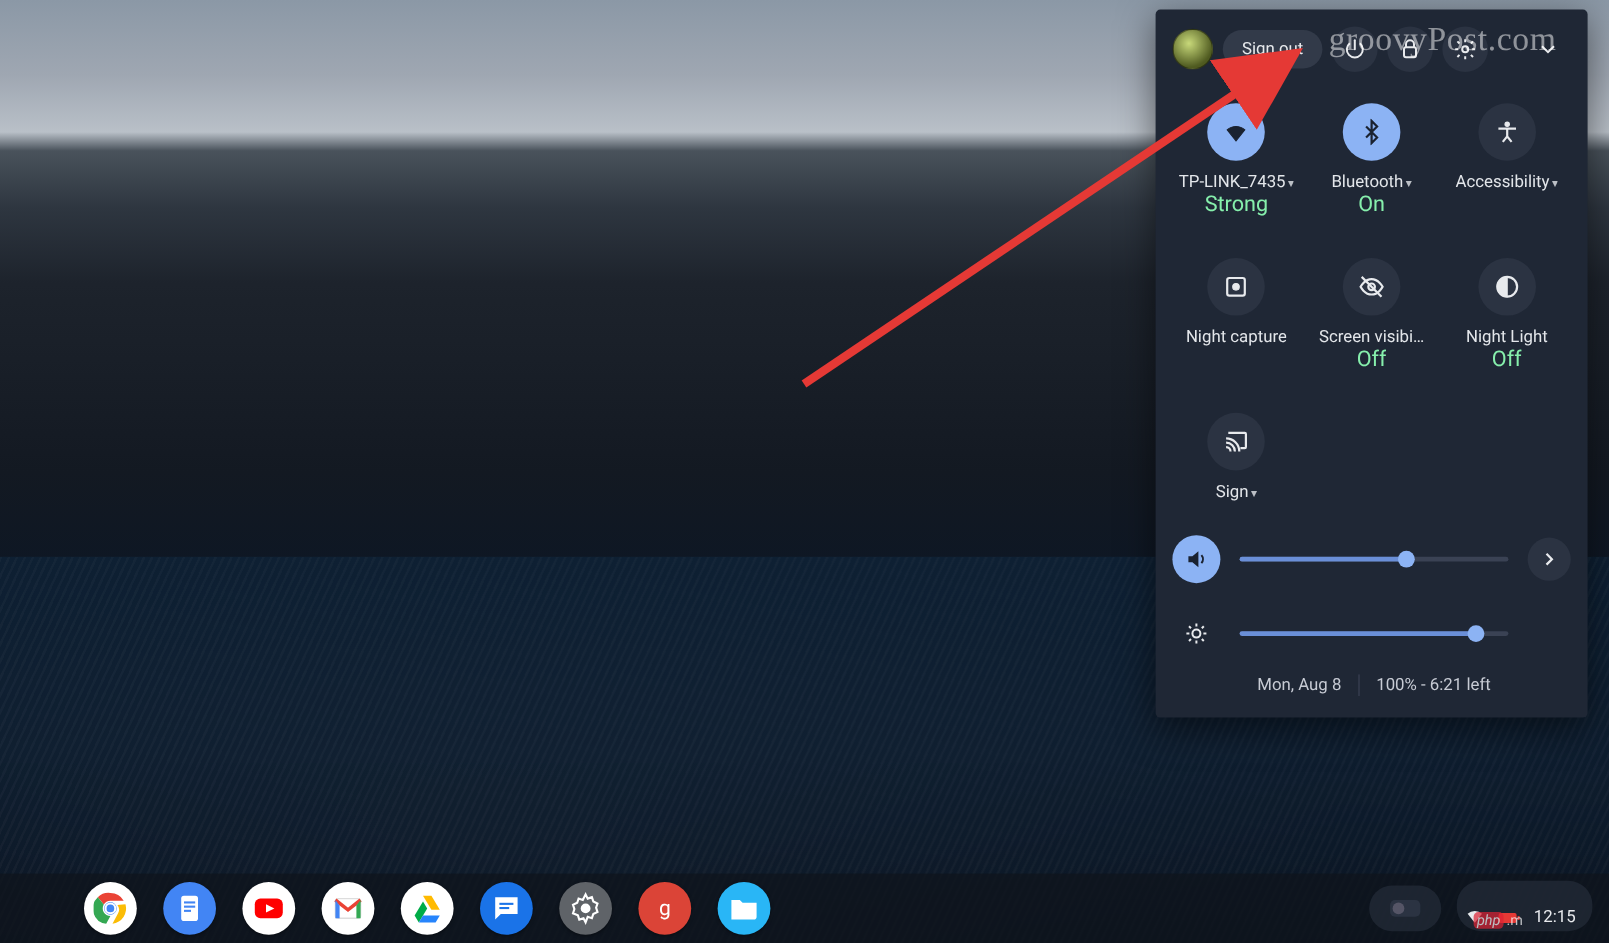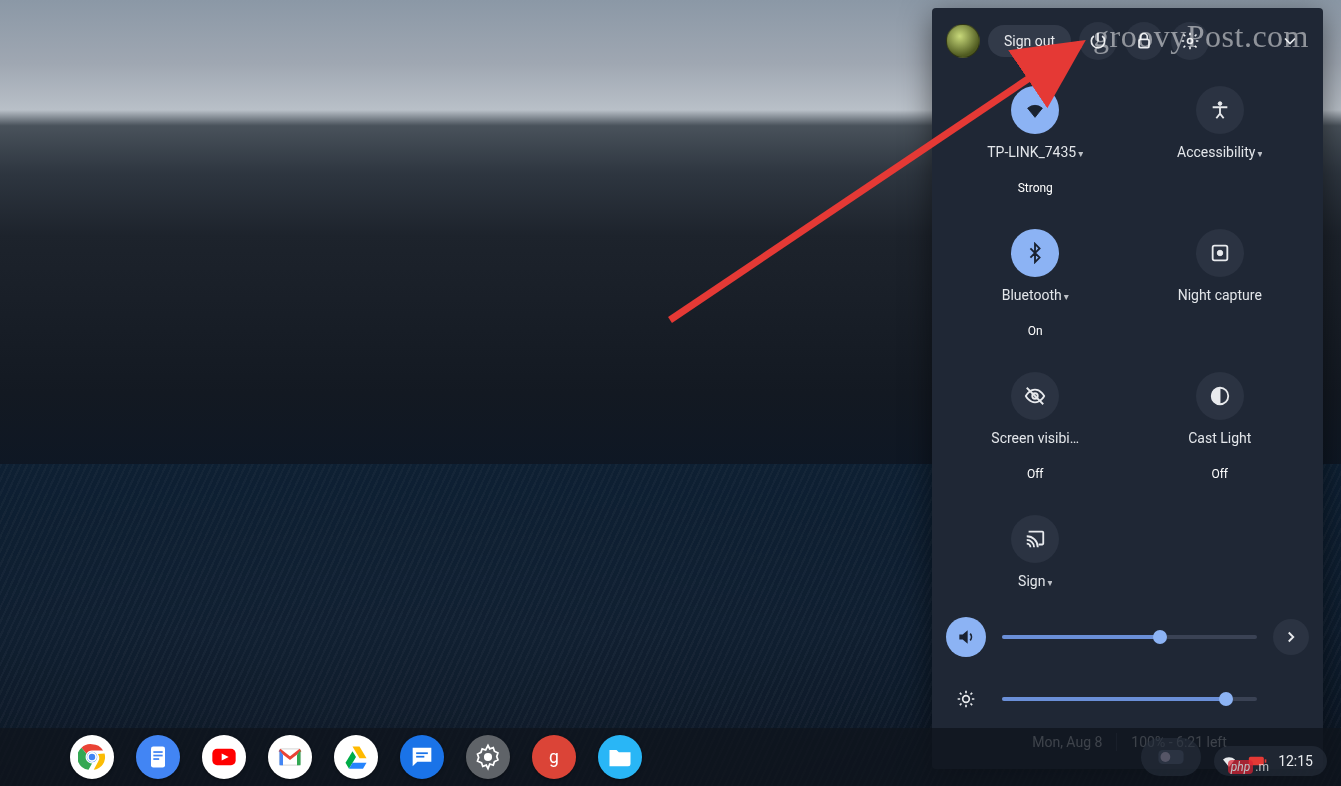--- a/index.html
+++ b/index.html
@@ -35,65 +35,65 @@
   .app-icon {
     width: 44px; height: 44px; border-radius: 50%;
     display: flex; align-items: center; justify-content: center;
     background: #fff;
     box-shadow: 0 1px 3px rgba(0,0,0,0.4);
     cursor: pointer;
   }
   .app-icon svg { width: 28px; height: 28px; }
 
   .status-area {
-    position: absolute; right: 14px; bottom: 10px; height: 30px;
-    display: flex; align-items: center; gap: 10px;
+    position: absolute; right: 14px; bottom: 10px; height: 42px;
+    display: flex; align-items: flex-end; gap: 10px;
     background: rgba(40,48,62,0.6); border-radius: 20px; padding: 4px 14px 4px 6px;
     color: #e8eaed; font-size: 14px;
   }
   .status-mini { position:absolute; right:140px; bottom:10px; height:38px; width:60px; border-radius:20px; background:rgba(40,48,62,0.6); display:flex; align-items:center; justify-content:center; }
   .status-mini svg{ width:28px; height:20px; }
 
   
   .qs-panel {
-    position: absolute; top: 8px; right: 18px; width: 391px;
+    position: absolute; top: 8px; right: 18px; width: 360px;
     background: #1f2735; border-radius: 4px; padding: 14px 14px 18px 14px;
     color: #e3e6ea; box-shadow: 0 8px 30px rgba(0,0,0,0.5);
   }
   .qs-header { display:flex; align-items:center; gap:8px; }
   .avatar { width:34px; height:34px; border-radius:50%; background: radial-gradient(circle at 40% 35%, #c8d97a, #4f5a20 70%); border:1px solid rgba(0,0,0,0.4); }
   .signout-btn {
     background:#323a49; color:#e8eaed; border:none; border-radius:18px;
     padding:8px 16px; font-size:14px; cursor:pointer;
   }
   .hdr-icon {
     width:38px; height:38px; border-radius:50%; background:#2b3342;
     display:flex; align-items:center; justify-content:center; cursor:pointer;
   }
   .hdr-icon.plain { background:transparent; }
   .hdr-icon svg { width:20px; height:20px; stroke:#e8eaed; fill:none; stroke-width:2; }
   .qs-header .spacer { flex:1; }
 
   .qs-grid {
     margin-top:26px;
-    display:grid; grid-template-columns: repeat(2, 1fr);
+    display:grid; grid-template-columns: repeat(3, 1fr);
     row-gap: 34px; column-gap: 6px;
   }
   .tile { display:flex; flex-direction:column; align-items:center; text-align:center; cursor:pointer; }
   .tile-icon {
     width:48px; height:48px; border-radius:50%;
     background:#2b3342; display:flex; align-items:center; justify-content:center;
   }
   .tile-icon.active { background:#8cb3f4; }
   .tile-icon svg { width:22px; height:22px; }
   .tile-icon.active svg { fill:#1a2230; stroke:#1a2230; }
   .tile-icon:not(.active) svg { fill:#e8eaed; stroke:#e8eaed; }
   .tile-label { margin-top:10px; font-size:14px; color:#e3e6ea; max-width:120px; overflow:hidden; text-overflow:ellipsis; white-space:nowrap; }
   .tile-label.sub .caret { font-size:10px; opacity:0.8; margin-left:2px; }
-  .tile-sub { font-size:12px; color:#ffffff; margin-top:21px; max-width:120px; overflow:hidden; text-overflow:ellipsis; white-space:nowrap;}
+  .tile-sub { font-size:18px; color:#86efac; margin-top:0; max-width:120px; overflow:hidden; text-overflow:ellipsis; white-space:nowrap;}
   .tile.hidden { visibility:hidden; }
 
   
   .sliders { margin-top:28px; }
   .slider-row { display:flex; align-items:center; gap:16px; margin-bottom:22px; }
   .slider-btn {
     width:40px; height:40px; border-radius:50%; display:flex; align-items:center; justify-content:center;
     background:#8cb3f4; cursor:pointer;
   }
   .slider-btn.dim { background:transparent; }
@@ -112,21 +112,21 @@
     display:flex; align-items:center; justify-content:center; cursor:pointer;
   }
   .arrow-btn svg{ width:18px; height:18px; stroke:#e8eaed; fill:none; stroke-width:2.5; }
 
   .qs-footer { display:flex; align-items:center; gap:14px; font-size:14px; color:#c7cbd4; margin-top:6px; padding-left:4px;justify-content:center;}
   .qs-footer .divider { width:1px; height:18px; background:#3a4254; }
 
   
   .anno-arrow { position:absolute; pointer-events:none; }
 
-  .watermark { position:absolute; top:18px; right:32px; color:rgba(255,255,255,0.5); font-family: Georgia, serif; font-size:32px; letter-spacing:0.5px; pointer-events:none;}
+  .watermark { position:absolute; top:18px; right:44px; color:rgba(255,255,255,0.5); font-family: Georgia, serif; font-size:28px; letter-spacing:0.5px; pointer-events:none;}
   .wm2 { position:absolute; bottom:12px; right:72px; color:#fff; font-size:12px; opacity:0.7; pointer-events:none;}
   .wm2 .ph { background:#d23; color:#fff; border-radius:4px; padding:0 3px; font-style:italic; margin-right:2px;}
 </style>
 </head>
 <body>
 
 <div class="wallpaper"></div>
 
 <div class="qs-panel">
   <div class="qs-header">
@@ -163,36 +163,36 @@
     <div class="tile">
       <div class="tile-icon active">
         <svg viewBox="0 0 24 24">
             <path d="M12 20l8-10a12 12 0 0 0-16 0z"></path>
           </svg>
       </div>
       <div class="tile-label sub"><span>TP-LINK_7435</span><span class="caret">▾</span></div>
       <div class="tile-sub">Strong</div>
     </div>
     <div class="tile">
+      <div class="tile-icon active">
+        <svg viewBox="0 0 24 24">
+            <path d="M7 7l10 10-5 5V2l5 5L7 17" fill="none" stroke-width="2"></path>
+          </svg>
+      </div>
+      <div class="tile-label sub"><span>Bluetooth</span><span class="caret">▾</span></div>
+      <div class="tile-sub">On</div>
+    </div>
+    <div class="tile">
       <div class="tile-icon">
         <svg viewBox="0 0 24 24">
             <circle cx="12" cy="5" r="2"></circle>
             <path d="M4 9h16M12 9v7m0 0l-4 5m4-5l4 5" fill="none" stroke-width="2"></path>
           </svg>
       </div>
       <div class="tile-label sub"><span>Accessibility</span><span class="caret">▾</span></div>
-    </div>
-    <div class="tile">
-      <div class="tile-icon active">
-        <svg viewBox="0 0 24 24">
-            <path d="M7 7l10 10-5 5V2l5 5L7 17" fill="none" stroke-width="2"></path>
-          </svg>
-      </div>
-      <div class="tile-label sub"><span>Bluetooth</span><span class="caret">▾</span></div>
-      <div class="tile-sub">On</div>
     </div>
 
     <div class="tile">
       <div class="tile-icon">
         <svg viewBox="0 0 24 24">
             <rect x="4" y="4" width="16" height="16" rx="2" fill="none" stroke-width="2"></rect>
             <circle cx="12" cy="12" r="3"></circle>
           </svg>
       </div>
       <div class="tile-label" style="white-space:normal; line-height:1.2;">Night capture</div>
@@ -209,21 +209,21 @@
       <div class="tile-sub">Off</div>
     </div>
 
     <div class="tile">
       <div class="tile-icon">
         <svg viewBox="0 0 24 24">
             <circle cx="12" cy="12" r="9" fill="none" stroke-width="2"></circle>
             <path d="M12 3a9 9 0 0 0 0 18z"></path>
           </svg>
       </div>
-      <div class="tile-label">Cast Light</div>
+      <div class="tile-label">Night Light</div>
       <div class="tile-sub">Off</div>
     </div>
     <div class="tile">
       <div class="tile-icon">
         <svg viewBox="0 0 24 24">
             <path d="M3 17a4 4 0 0 1 4 4M3 13a8 8 0 0 1 8 8M3 9a12 12 0 0 1 12 12" fill="none" stroke-width="2"></path>
             <path d="M5 4h15a1 1 0 0 1 1 1v12a1 1 0 0 1-1 1h-4" fill="none" stroke-width="2"></path>
           </svg>
       </div>
       <div class="tile-label sub"><span>Sign</span><span class="caret">▾</span></div>

